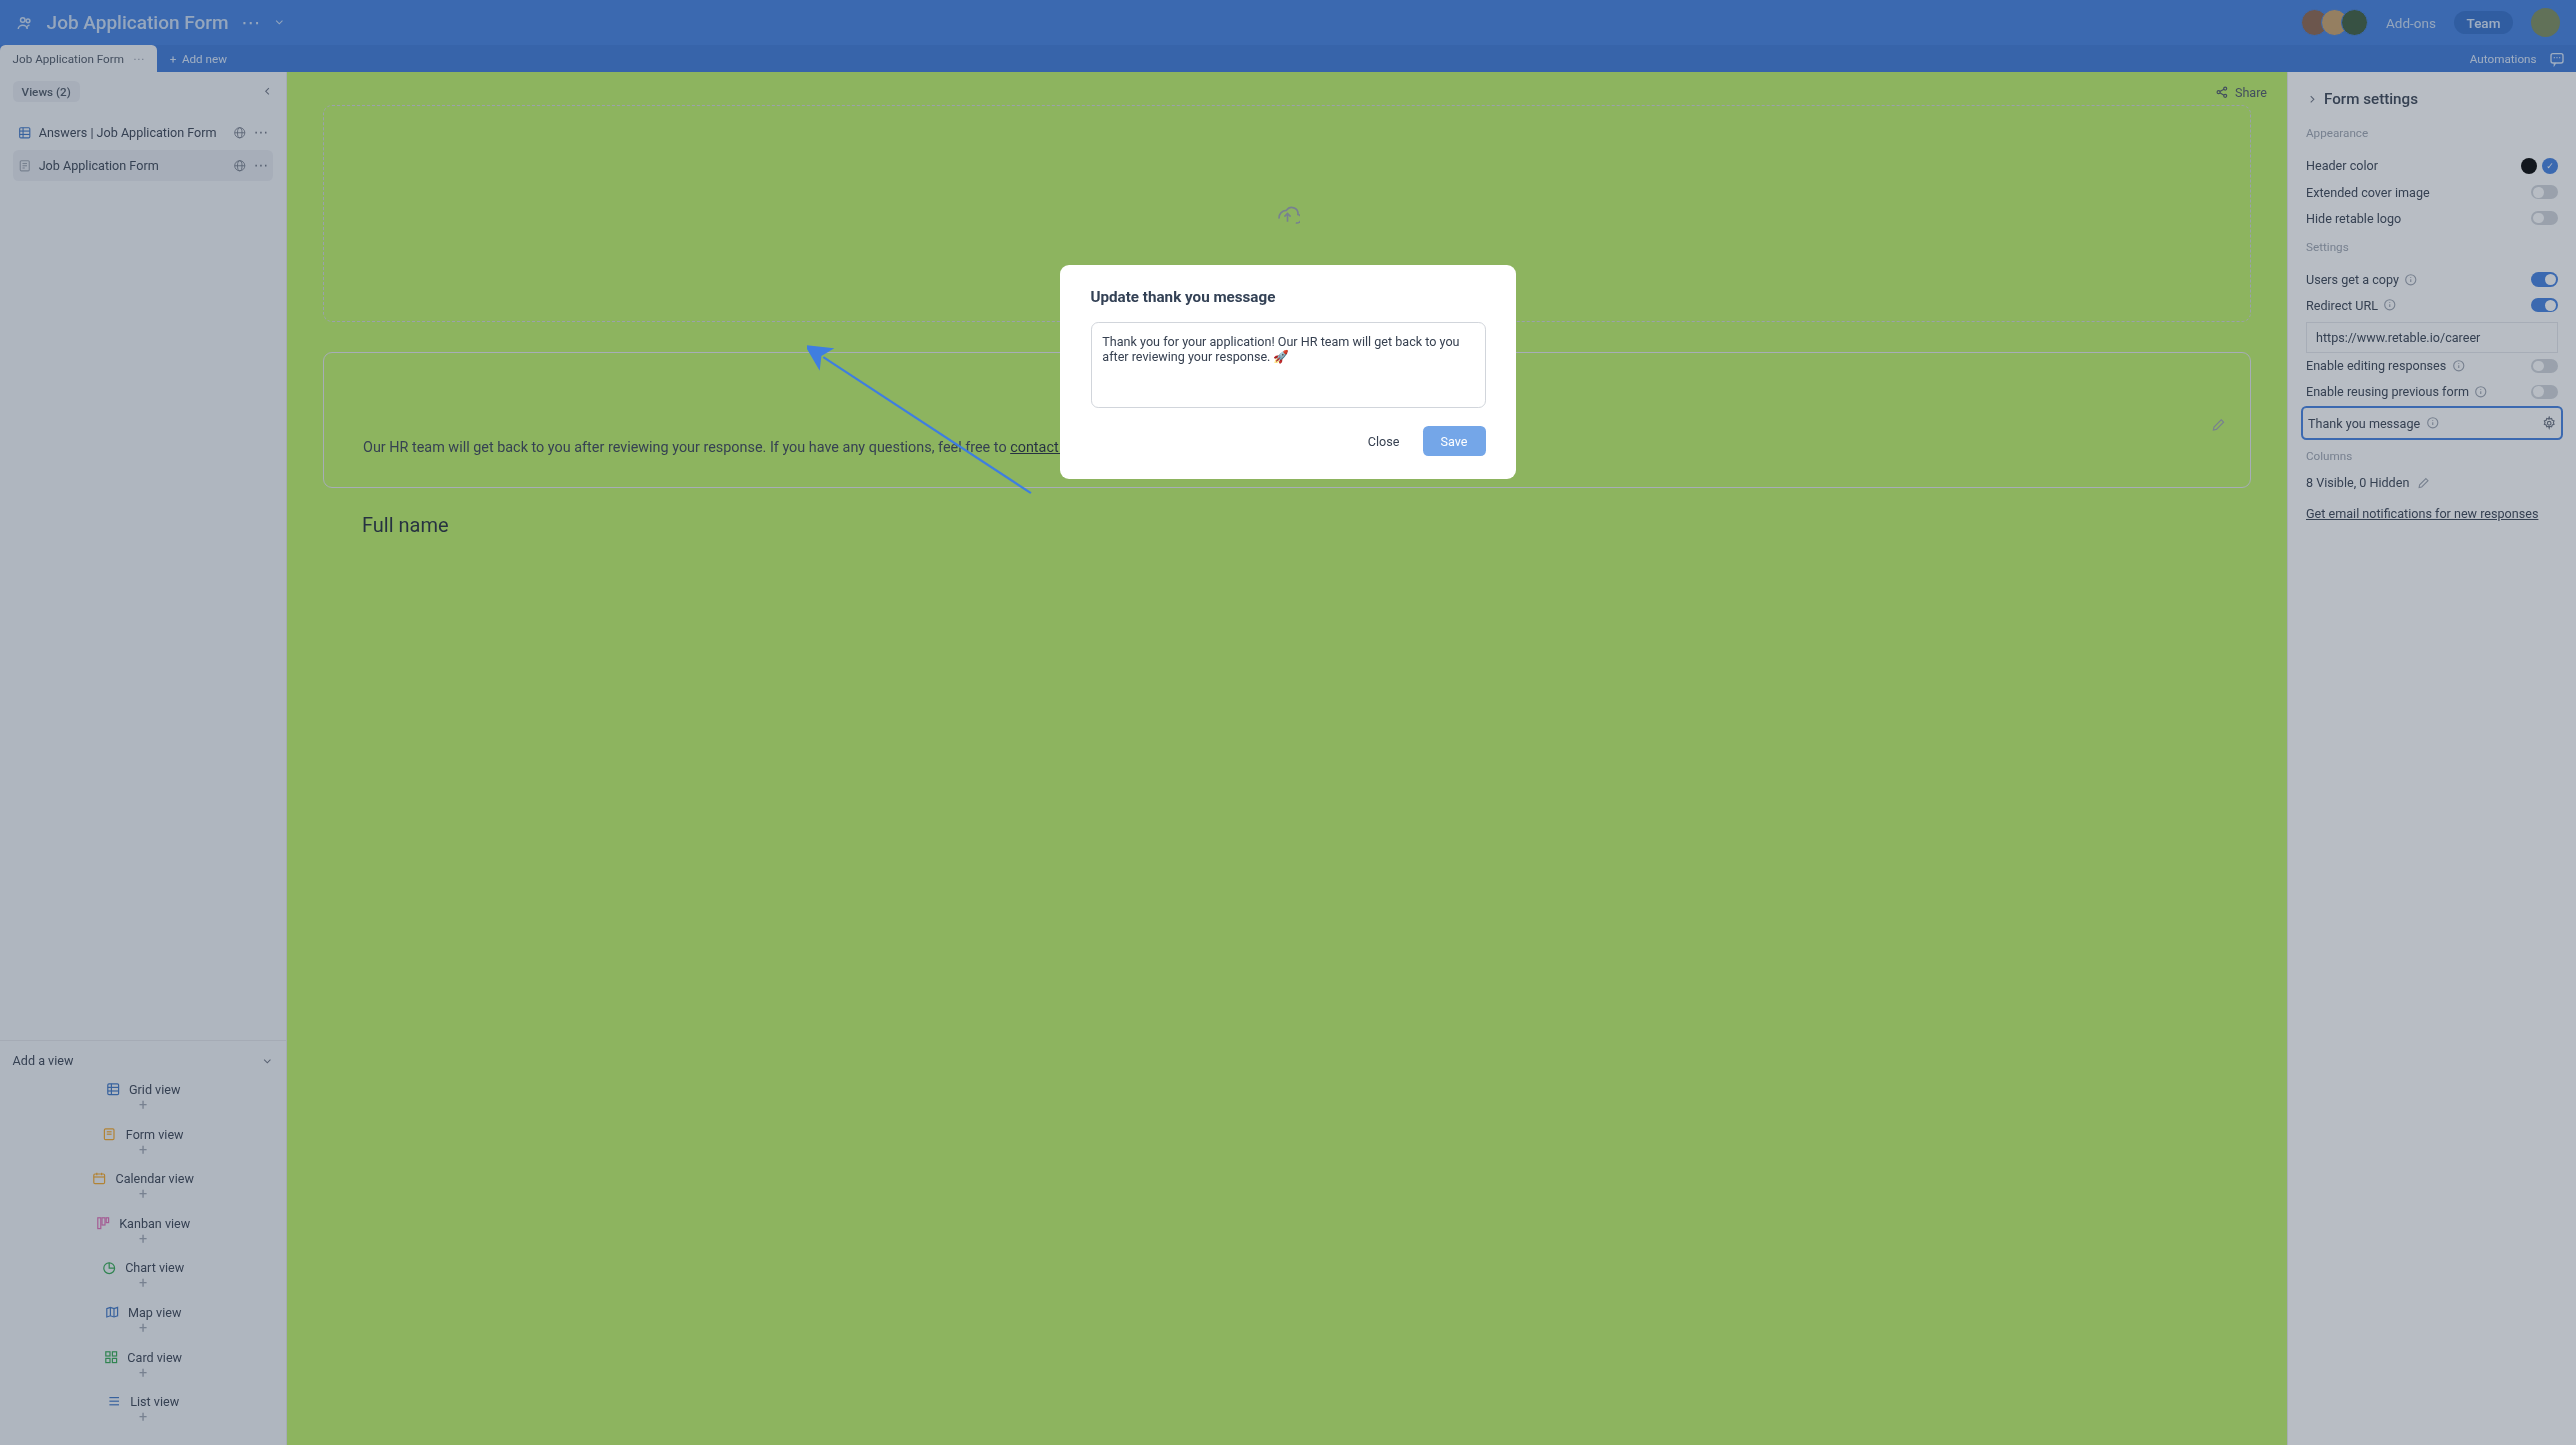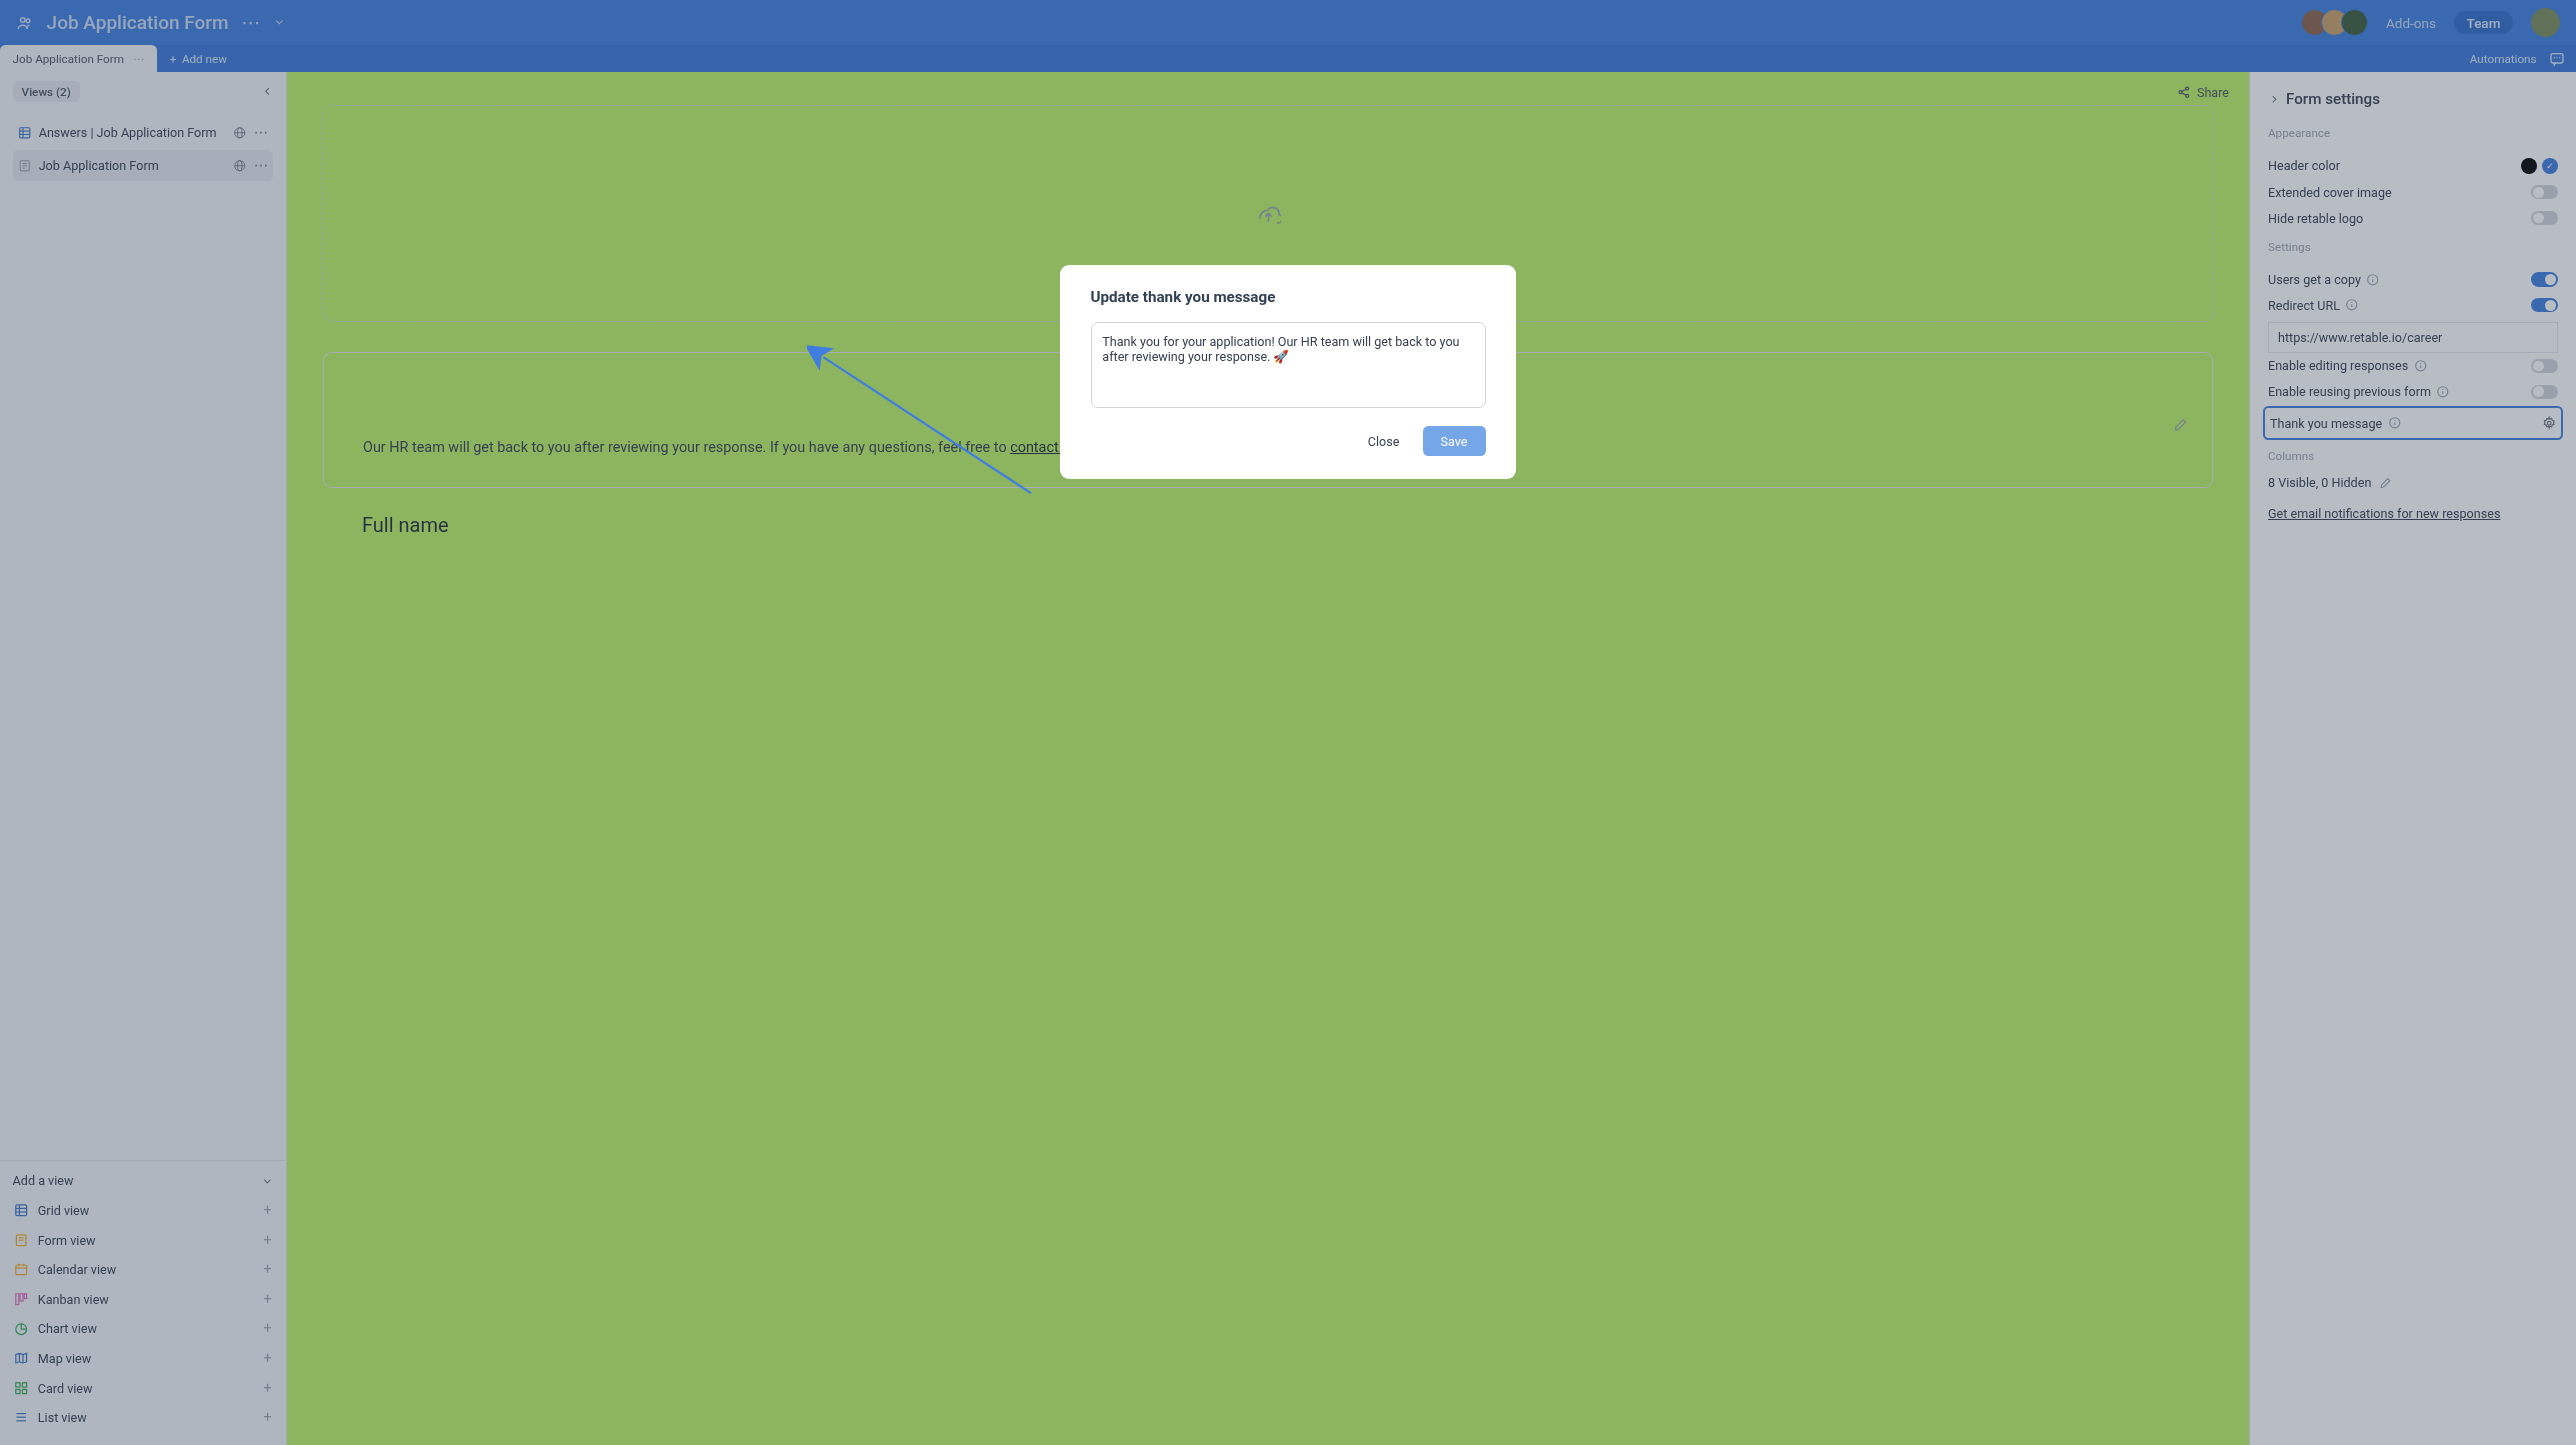--- a/index.html
+++ b/index.html
@@ -41,21 +41,21 @@
 .sidebar-item-left { display: flex; align-items: center; gap: 7.2px; }
 .sidebar-item-left .label { font-size: 12.6px; color: #374151; }
 .sidebar-item-right { display: flex; align-items: center; gap: 7.2px; color: #6b7280; }
 .grid-icon-color { color: #3b74c4; }
 .form-icon-color { color: #9ca3af; }
 
 .add-view-section { padding: 12.6px; border-top: 0.9px solid #e2e4e9; margin-top: auto; }
 .add-view-header { display: flex; justify-content: space-between; align-items: center; margin-bottom: 7.2px; }
 .add-view-header .label { font-size: 12.6px; color: #374151; }
 .add-view-list { display: flex; flex-direction: column; }
-.add-view-item { display: flex; align-items: center; justify-content: space-between; padding: 6.3px 1.8px; }
+.add-view-item { display: flex; align-items: center; justify-content: space-between; padding: 6.3px 1.8px; flex-direction: column; }
 .add-view-item-left { display: flex; align-items: center; gap: 9px; }
 .add-view-item-left .label { font-size: 12.6px; color: #374151; }
 .view-icon { width: 14.4px; height: 14.4px; display: inline-flex; align-items: center; justify-content: center; }
 
 
 .center { flex: 1; overflow-y: auto; background: #bef264; position: relative; }
 .center-topbar { display: flex; justify-content: flex-end; padding: 12.6px 20px 5.4px; }
 .share-btn { display: flex; align-items: center; gap: 5.4px; color: #4b5563; font-size: 12.6px; }
 .form-wrap { padding: 0 36px 36px; }
 .cover-placeholder { border: 1.8px dashed #d1d5db; border-radius: 9px; height: 217px; display: flex; align-items: center; justify-content: center; margin-bottom: 30.5px; }
@@ -64,21 +64,21 @@
 .form-title-row { display: flex; align-items: center; justify-content: center; gap: 7.2px; }
 .form-title { color: #3b74c4; font-size: 34px; font-weight: 700; text-align: center; }
 .edit-inline-icon { color: #bcc3ce; }
 .form-desc { color: #374151; font-size: 14.4px; line-height: 1.9; margin-top: 16px; }
 .form-desc a { color: #1f2937; text-decoration: underline; }
 .edit-abs-icon { position: absolute; right: 25px; top: 65px; color: #9ca3af; }
 .question-block { padding: 0 39px; }
 .question-label { font-size: 20px; font-weight: 400; color: #1f2937; }
 
 
-.sidebar-right { width: 327px; border-left: 0.9px solid #e5e7eb; background: #fff; padding: 18px; overflow-y: auto; }
+.sidebar-right { width: 289px; border-left: 0.9px solid #e5e7eb; background: #fff; padding: 18px; overflow-y: auto; }
 .rs-title-row { display: flex; align-items: center; gap: 5.4px; margin-bottom: 18px; }
 .rs-title { font-size: 15.2px; color: #374151; font-weight: 500; }
 .rs-section-label { color: #9ca3af; font-size: 11.7px; margin-bottom: 12.6px; margin-top: 9px; }
 .rs-row { display: flex; justify-content: space-between; align-items: center; padding: 5.4px 0; }
 .rs-row .label { color: #374151; font-size: 12.6px; display: flex; align-items: center; gap: 5.4px; }
 .rs-row .info-icon { color: #9ca3af; width: 13.5px; height: 13.5px; }
 .color-swatches { display: flex; gap: 5.4px; }
 .swatch { width: 16px; height: 16px; border-radius: 50%; }
 .swatch.black { background: #000; }
 .swatch.blue { background: #3f7ee0; display: flex; align-items: center; justify-content: center; }

